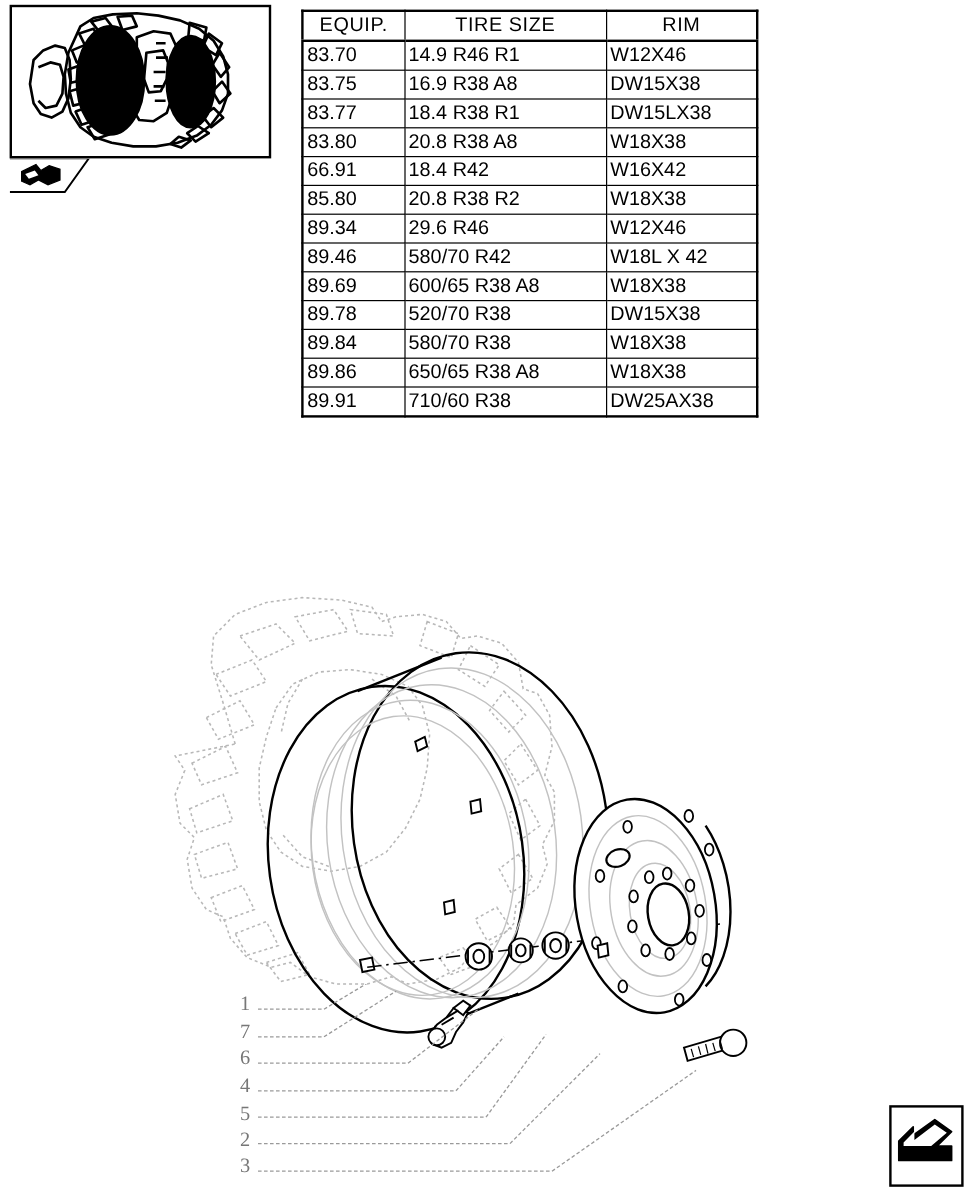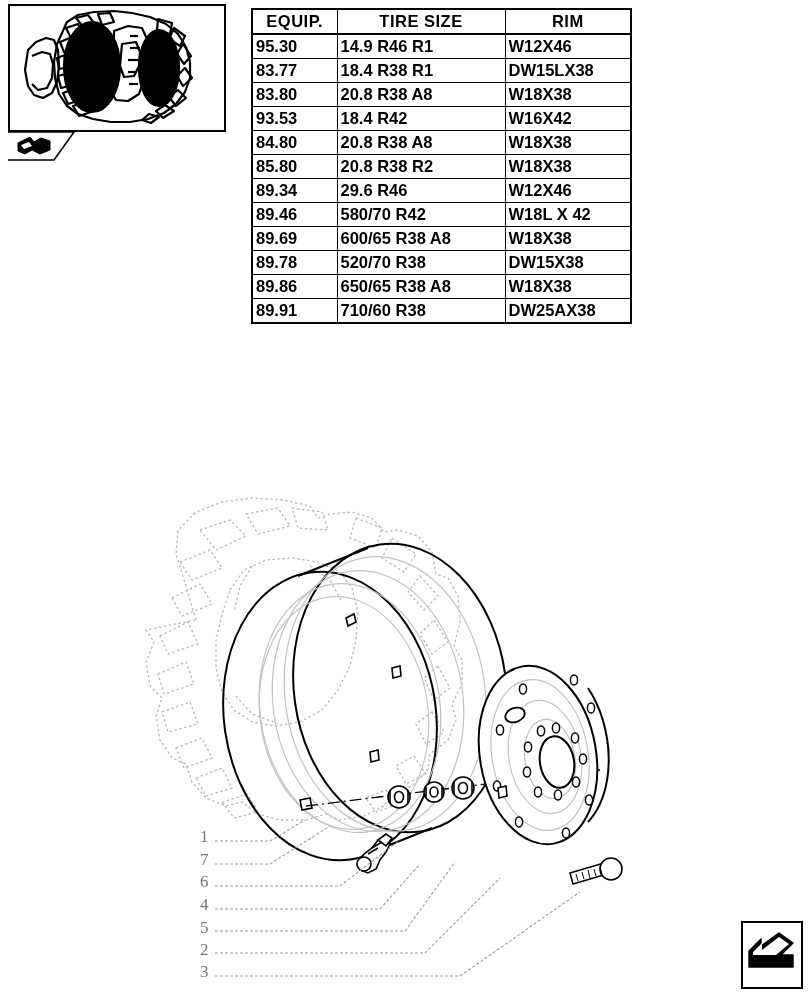--- a/index.html
+++ b/index.html
@@ -50,21 +50,21 @@
     border-collapse: collapse;
     border: 2px solid #000;
     background: #fff;
     table-layout: fixed;
   }
   #spec-table th,
   #spec-table td {
     border: 1px solid #000;
     height: 23px;
     font-size: 16.5px;
-    font-weight: bold;
+    font-weight: normal;
     line-height: 1;
     padding: 0 3px;
     white-space: nowrap;
     overflow: hidden;
   }
   #spec-table th {
     text-align: center;
     letter-spacing: 0.5px;
     border-bottom-width: 2px;
   }
@@ -182,43 +182,43 @@
   </colgroup>
   <thead>
     <tr>
       <th>EQUIP.</th>
       <th>TIRE SIZE</th>
       <th>RIM</th>
     </tr>
   </thead>
   <tbody id="spec-table-body">
       <tr>
-        <td>95.30</td>
+        <td>83.70</td>
         <td>14.9 R46 R1</td>
         <td>W12X46</td>
+      </tr>
+      <tr>
+        <td>83.75</td>
+        <td>16.9 R38 A8</td>
+        <td>DW15X38</td>
       </tr>
       <tr>
         <td>83.77</td>
         <td>18.4 R38 R1</td>
         <td>DW15LX38</td>
       </tr>
       <tr>
         <td>83.80</td>
         <td>20.8 R38 A8</td>
         <td>W18X38</td>
       </tr>
       <tr>
-        <td>93.53</td>
+        <td>66.91</td>
         <td>18.4 R42</td>
         <td>W16X42</td>
-      </tr>
-      <tr>
-        <td>84.80</td>
-        <td>20.8 R38 A8</td>
-        <td>W18X38</td>
       </tr>
       <tr>
         <td>85.80</td>
         <td>20.8 R38 R2</td>
         <td>W18X38</td>
       </tr>
       <tr>
         <td>89.34</td>
         <td>29.6 R46</td>
         <td>W12X46</td>
@@ -230,20 +230,25 @@
       </tr>
       <tr>
         <td>89.69</td>
         <td>600/65 R38 A8</td>
         <td>W18X38</td>
       </tr>
       <tr>
         <td>89.78</td>
         <td>520/70 R38</td>
         <td>DW15X38</td>
+      </tr>
+      <tr>
+        <td>89.84</td>
+        <td>580/70 R38</td>
+        <td>W18X38</td>
       </tr>
       <tr>
         <td>89.86</td>
         <td>650/65 R38 A8</td>
         <td>W18X38</td>
       </tr>
       <tr>
         <td>89.91</td>
         <td>710/60 R38</td>
         <td>DW25AX38</td>

